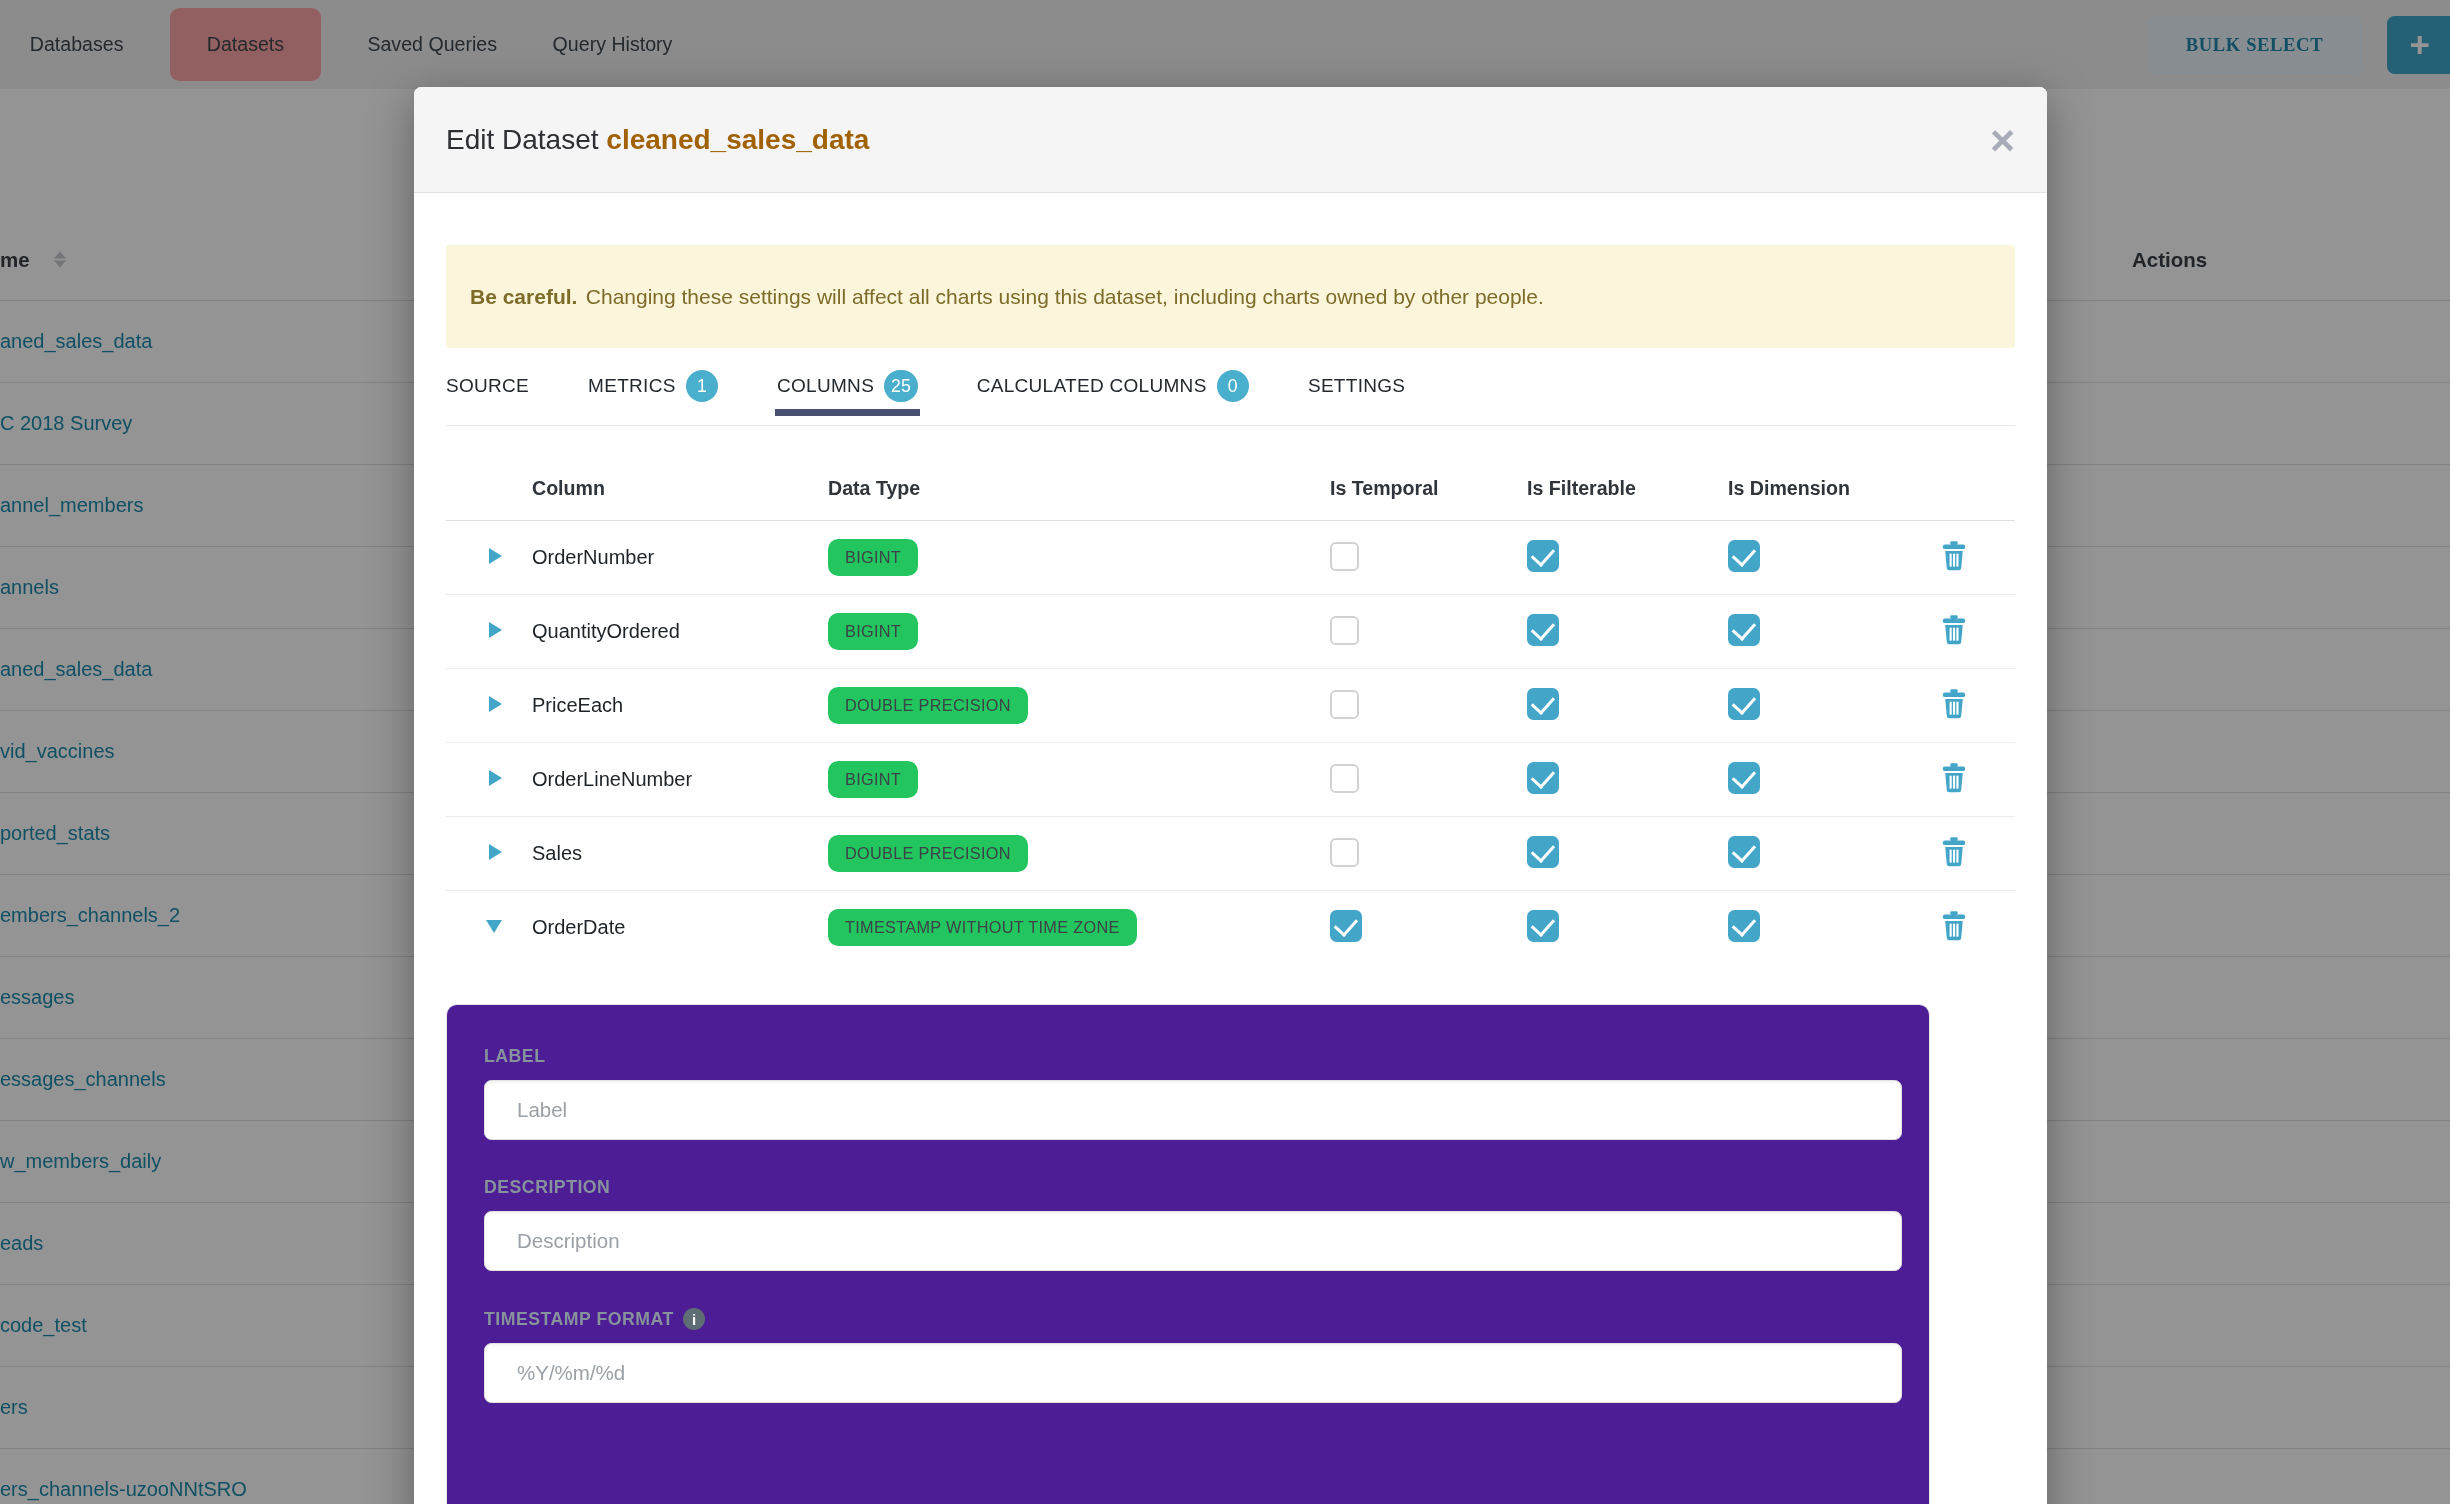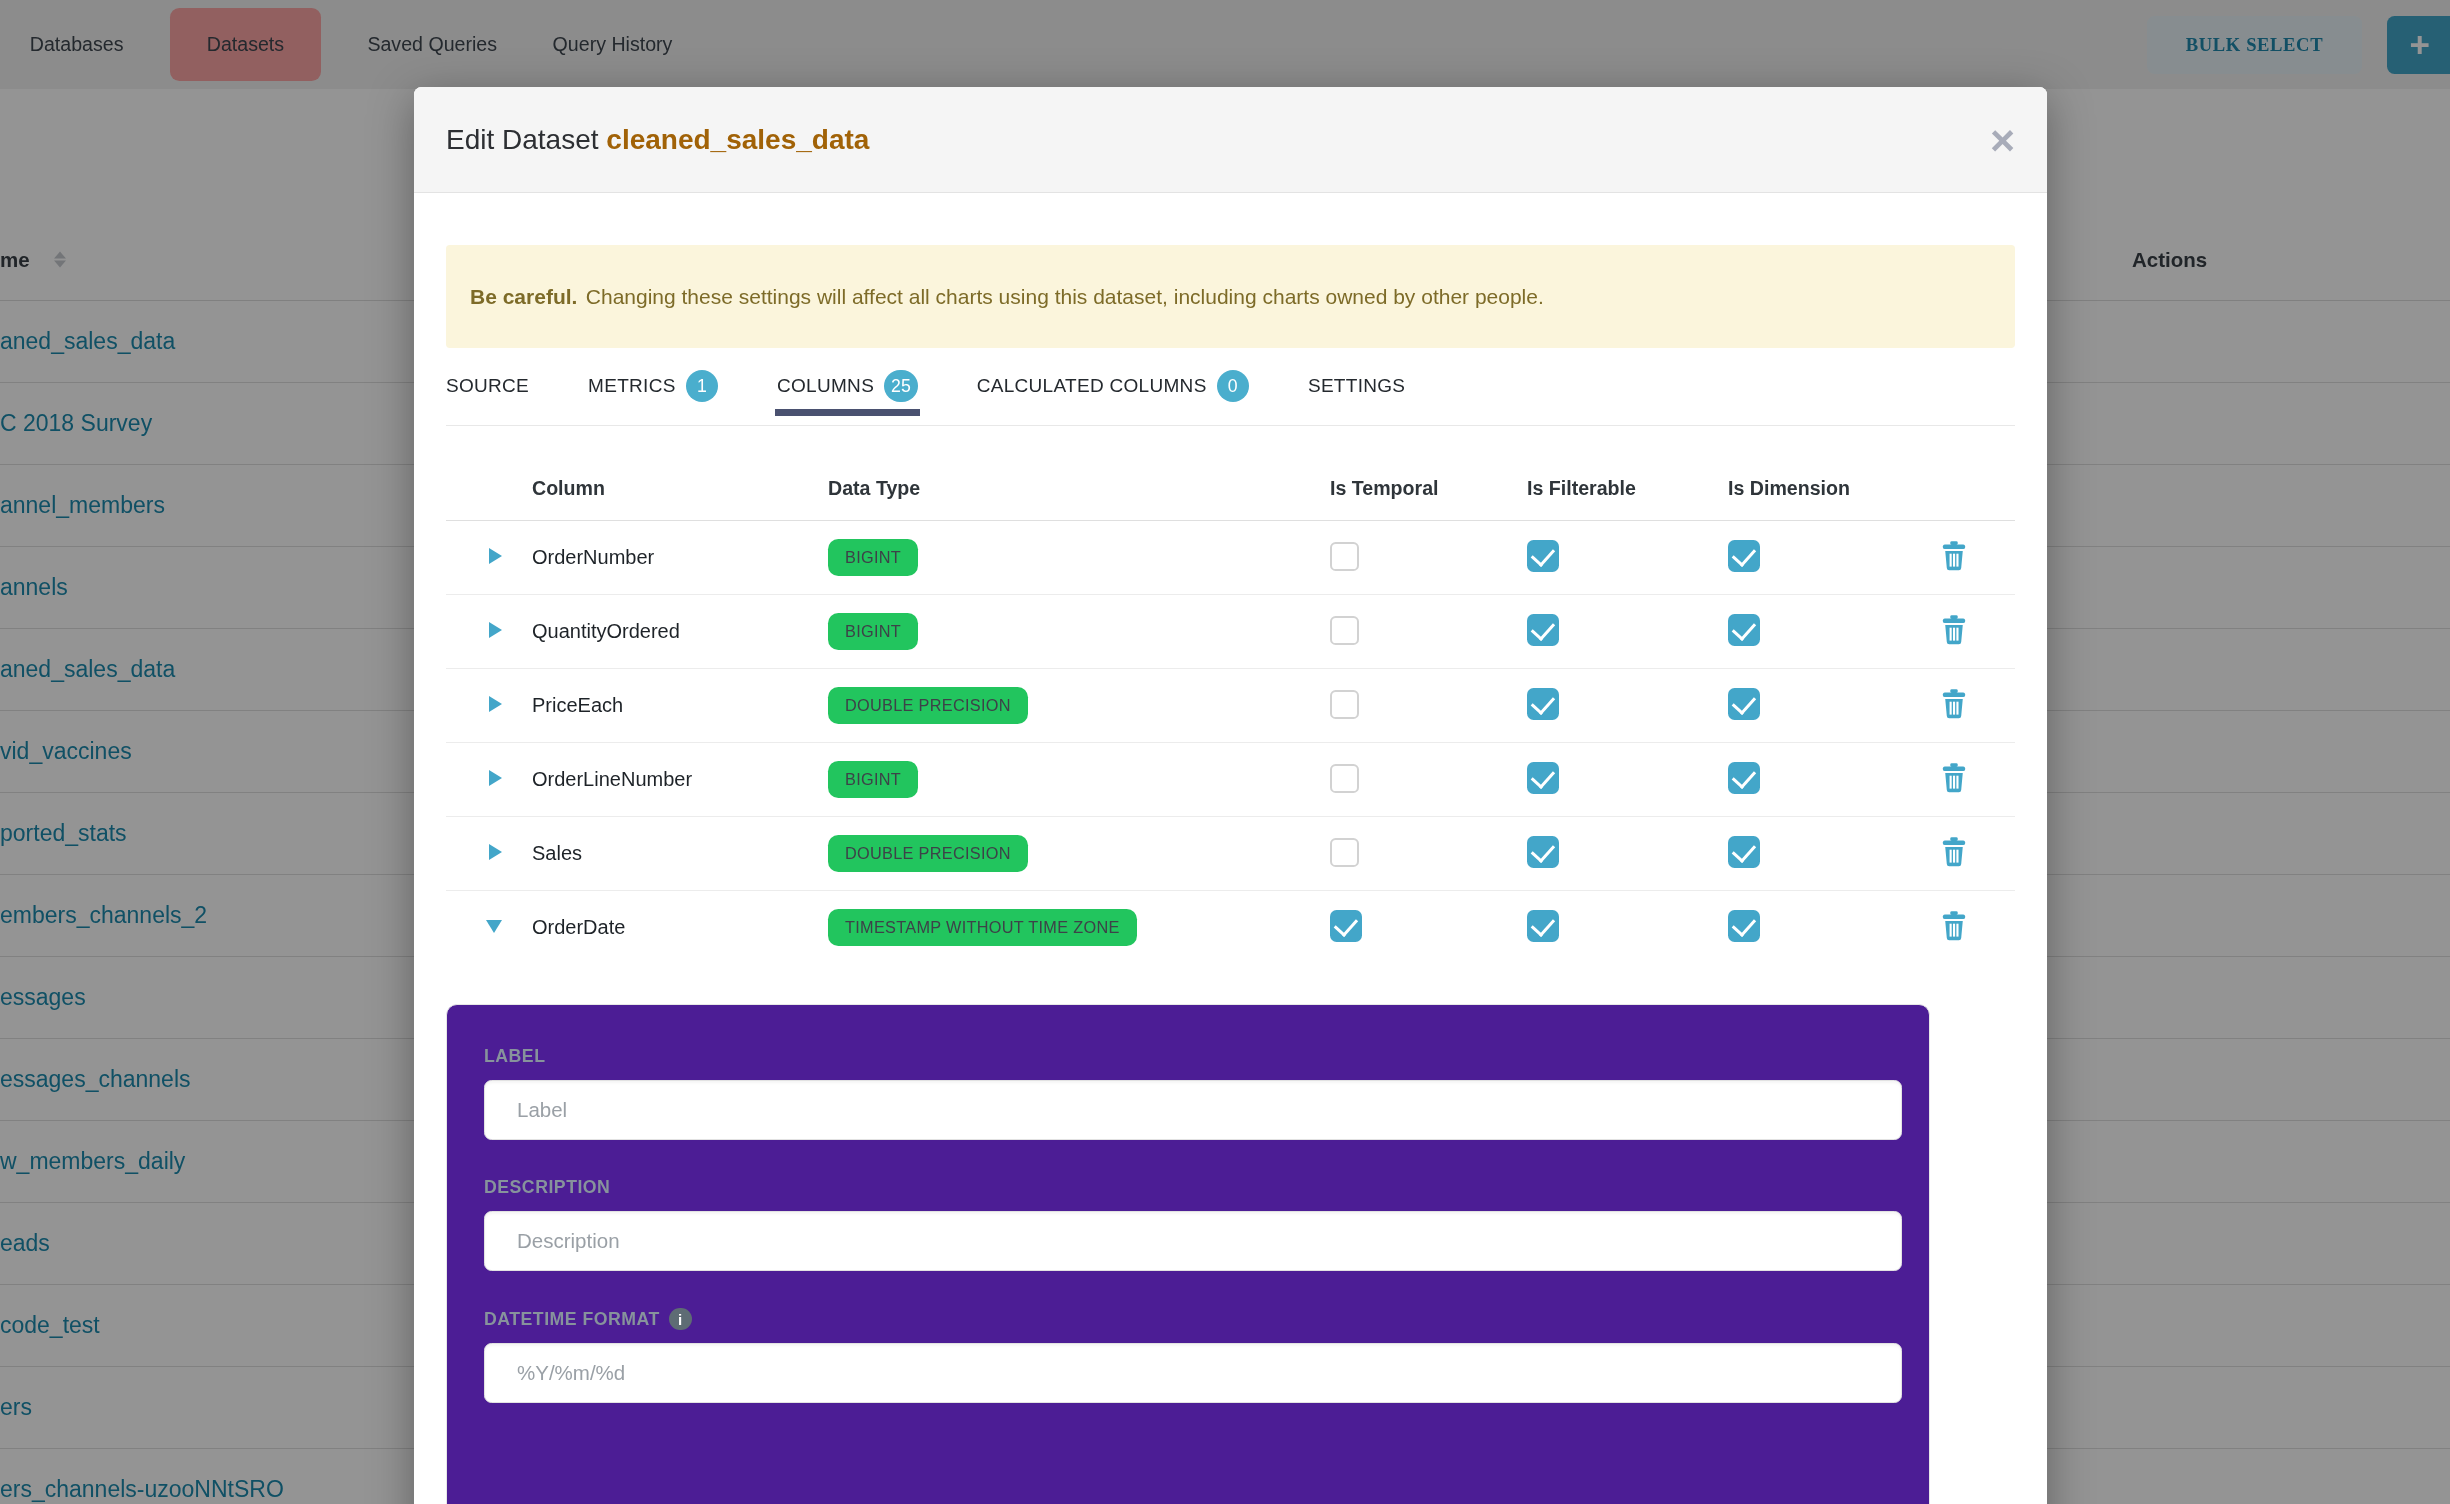--- a/index.html
+++ b/index.html
@@ -24,21 +24,21 @@
   .fb-caret2{position:absolute;left:342px;top:153px;}
   .bg-table{position:absolute;top:219px;left:0;right:0;bottom:0;background:#fff;}
   .bg-head{position:relative;height:81px;border-bottom:0.9px solid #dcdcdc;}
   .bg-name-h{position:absolute;left:0;top:50%;transform:translateY(-50%);font-size:20.5px;font-weight:700;color:#3a4148;}
   .sort-icon{position:absolute;left:54px;top:50%;transform:translateY(-50%);display:flex;flex-direction:column;gap:2.8px;}
   .sort-icon i{display:block;width:0;height:0;border-left:6.5px solid transparent;border-right:6.5px solid transparent;}
   .sort-icon .up{border-bottom:7.5px solid #c6cacf;}
   .sort-icon .dn{border-top:7.5px solid #c6cacf;}
   .bg-actions-h{position:absolute;left:2132px;top:50%;transform:translateY(-50%);font-size:20.5px;font-weight:700;color:#3a4148;}
   .bg-row{height:81px;border-bottom:0.9px solid #dedede;display:flex;align-items:center;}
-  .bg-row a{color:var(--link,#1d8bae);font-size:23px;text-decoration:none;}
+  .bg-row a{color:var(--link,#1d8bae);font-size:20px;text-decoration:none;}
 
   
   .overlay{position:absolute;inset:0;background:rgba(0,0,0,0.42);}
 
   
   .modal{position:absolute;left:414px;top:87px;width:1633px;height:1454px;background:#fff;border-radius:7.5px 7.5px 0 0;
     box-shadow:0 11.2px 45px rgba(0,0,0,0.35);}
   .m-head{height:105px;background:#f5f5f5;border-bottom:0.9px solid #e3e3e3;border-radius:7.5px 7.5px 0 0;position:relative;}
   .m-title{position:absolute;left:32px;top:50%;transform:translateY(-50%);font-size:28px;color:#2d2f33;}
   .m-title b{font-weight:700;color:#a16207;}
@@ -315,21 +315,21 @@
         <div class="f-group">
           <div class="f-label">LABEL</div>
           <input class="f-input" type="text" placeholder="Label" style="">
         </div>
         <div class="f-group">
           <div class="f-label">DESCRIPTION</div>
           <input class="f-input" type="text" placeholder="Description" style="">
         </div>
         <div class="f-group">
           <div class="f-label">
-            <span>DATETIME FORMAT</span>
+            <span>TIMESTAMP FORMAT</span>
             <span class="info-ic">i</span>
           </div>
           <input class="f-input" type="text" placeholder="%Y/%m/%d" style="">
         </div>
       </div>
     </div>
   </div>
 </div>
 
 

